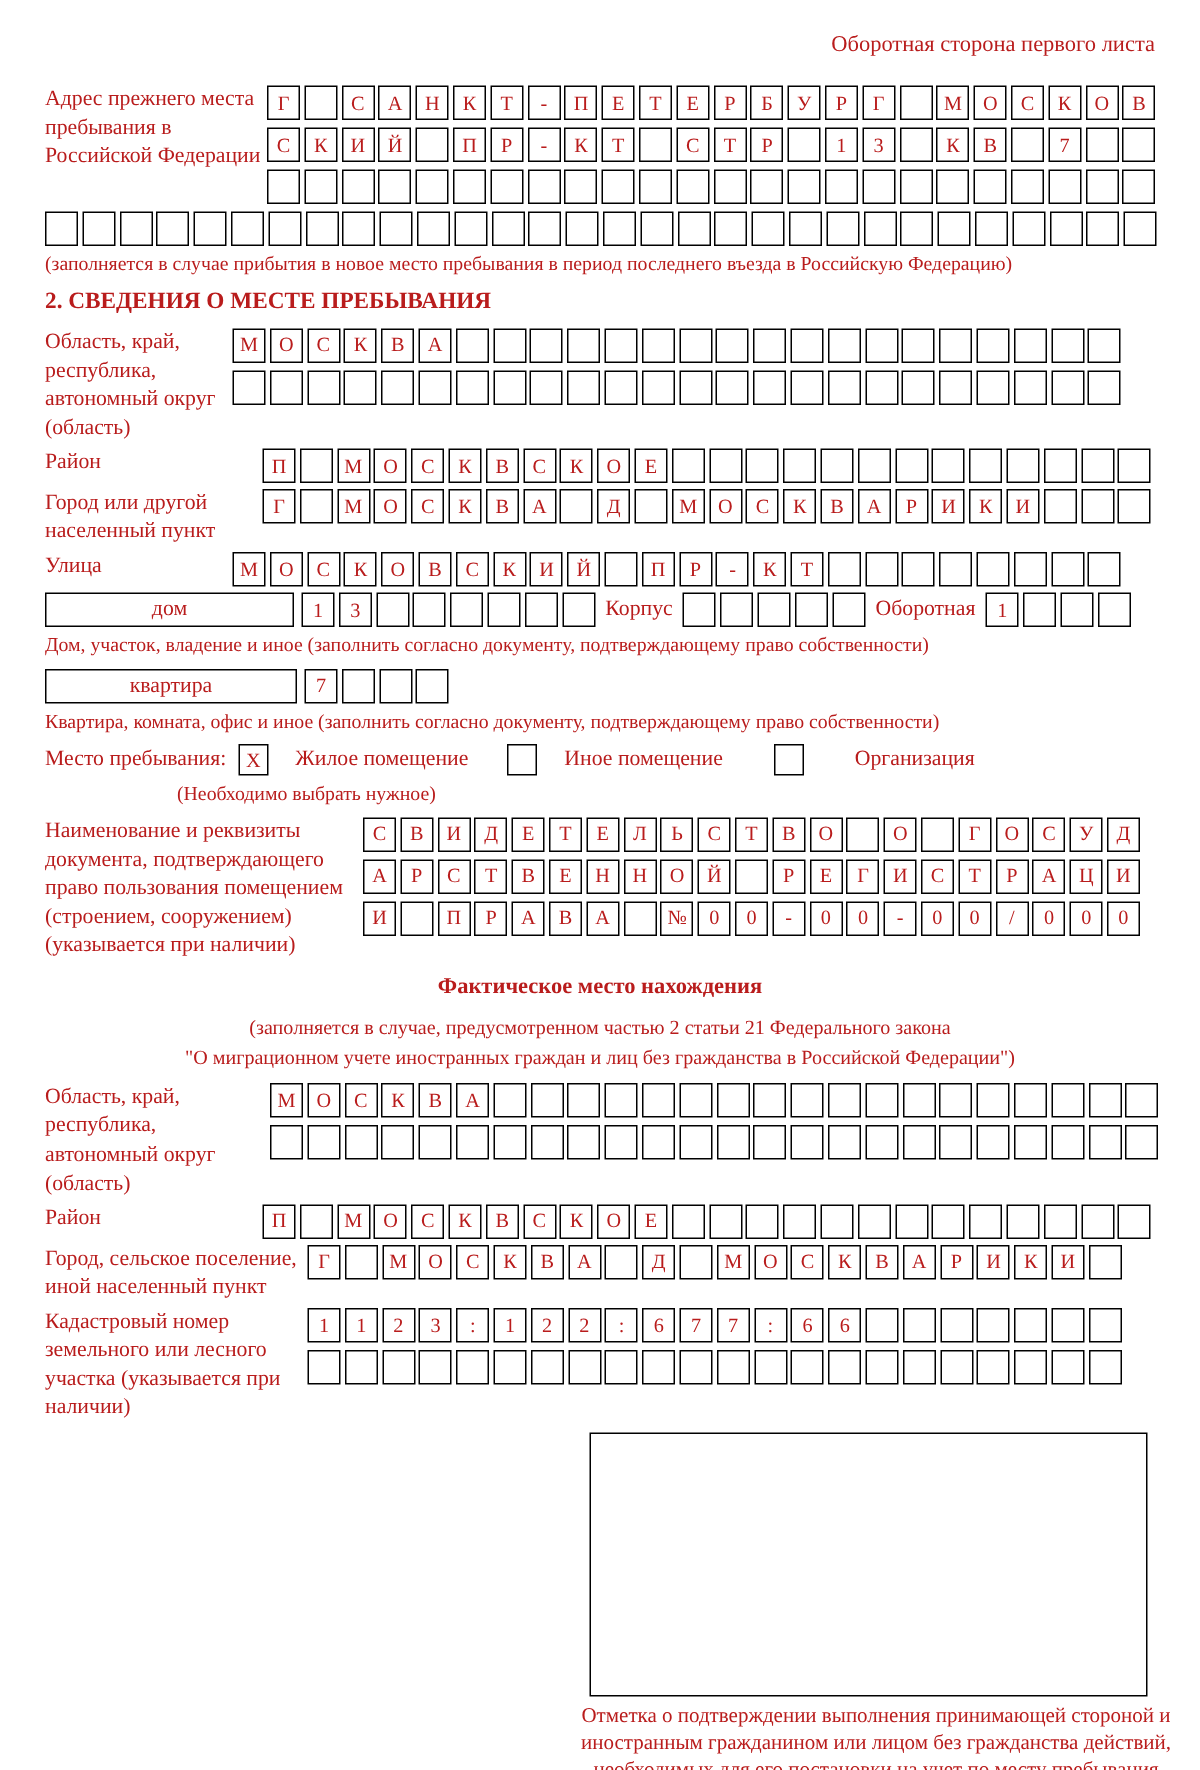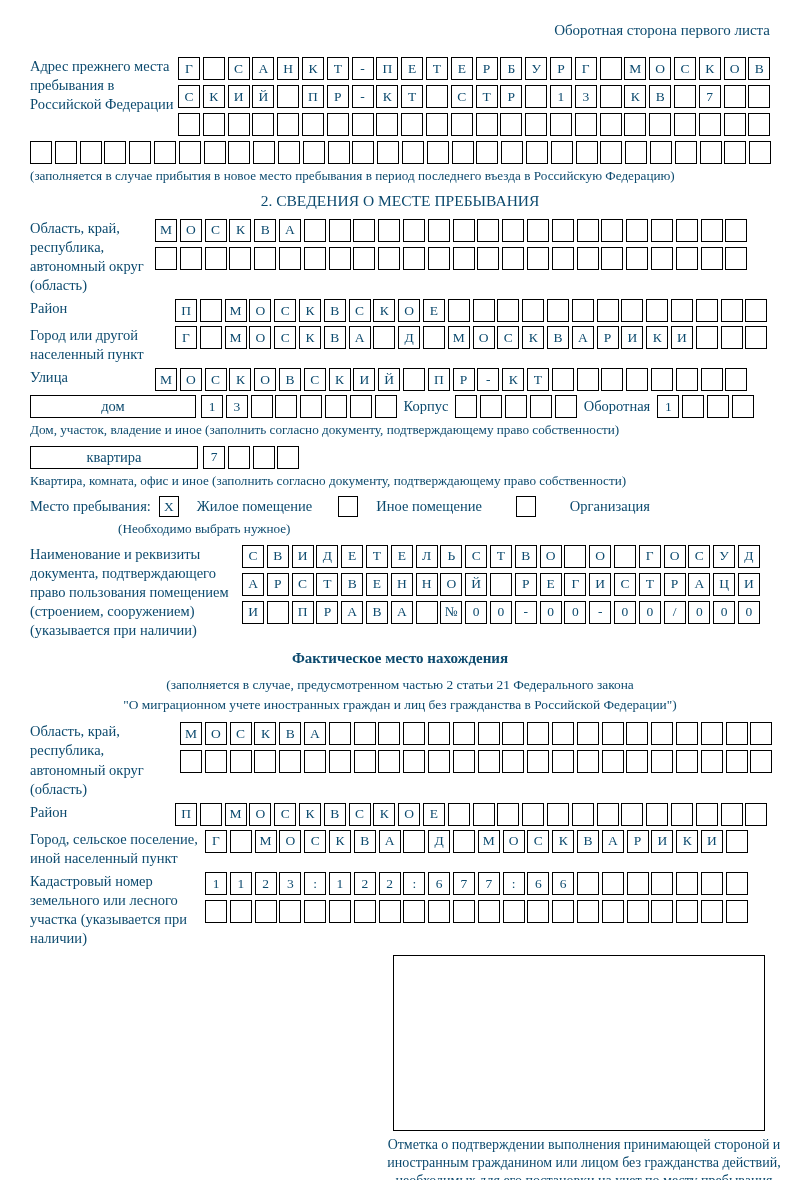--- a/index.html
+++ b/index.html
@@ -1,30 +1,30 @@
 <!DOCTYPE html>
 <html><head>
 <meta charset="utf-8">
 <style>
   *{box-sizing:border-box}
   html,body{margin:0;padding:0;background:#fff}
-  .page{width:800px;height:1180px;overflow:hidden;background:#fff;color:#0c4a6e;
+  .page{width:800px;height:1180px;overflow:hidden;background:#fff;color:#b91c1c;
         font-family:"Liberation Serif","DejaVu Serif",serif;padding:8px 30px 0 30px}
   .header-note{text-align:right;font-size:15px;margin:14px 0 18px}
   .field{display:flex;margin-bottom:4px}
   .label{flex:none;font-size:14.5px;line-height:1.32;padding-right:4px}
   .w125{width:125px}.w145{width:145px}.w148{width:148px}.w150{width:150px}.w175{width:175px}.w212{width:212px}
   .rows{display:flex;flex-direction:column;gap:5px}
   .cellrow{display:flex;gap:2.8px}
   .cell{flex:none;width:22px;height:23px;border:1.6px solid #000;display:flex;
         align-items:center;justify-content:center;font-size:13.5px;background:#fff}
   .mt5{margin-top:5px}
   .caption{font-size:13.2px;line-height:1.25;margin:4px 0 7px}
   .center{}
-  .section-title{text-align:center;font-weight:normal;font-size:15.5px;margin:6px 0 9px}
+  .section-title{font-weight:bold;font-size:15.5px;margin:6px 0 9px}
   .inline-row{display:flex;align-items:center;margin:2px 0 2px}
   .widebox{flex:none;height:23px;border:1.6px solid #000;display:flex;align-items:center;
            justify-content:center;font-size:14.5px}
   .inline-lbl{font-size:14.5px;padding:0 7px;white-space:nowrap}
   .checkbox{flex:none;width:20px;height:21px;border:1.6px solid #000;display:flex;
             align-items:center;justify-content:center;font-size:13.5px}
   .stay-row{display:flex;align-items:center;font-size:14.5px;margin:7px 0 2px}
   .sub-title{text-align:center;font-weight:bold;font-size:15px;margin:10px 0 8px}
   .law-caption{text-align:center;font-size:13.4px;line-height:1.45;margin-bottom:8px}
   .stamp-box{width:372px;height:176px;border:1.6px solid #000;margin-left:363px;margin-top:6px}

